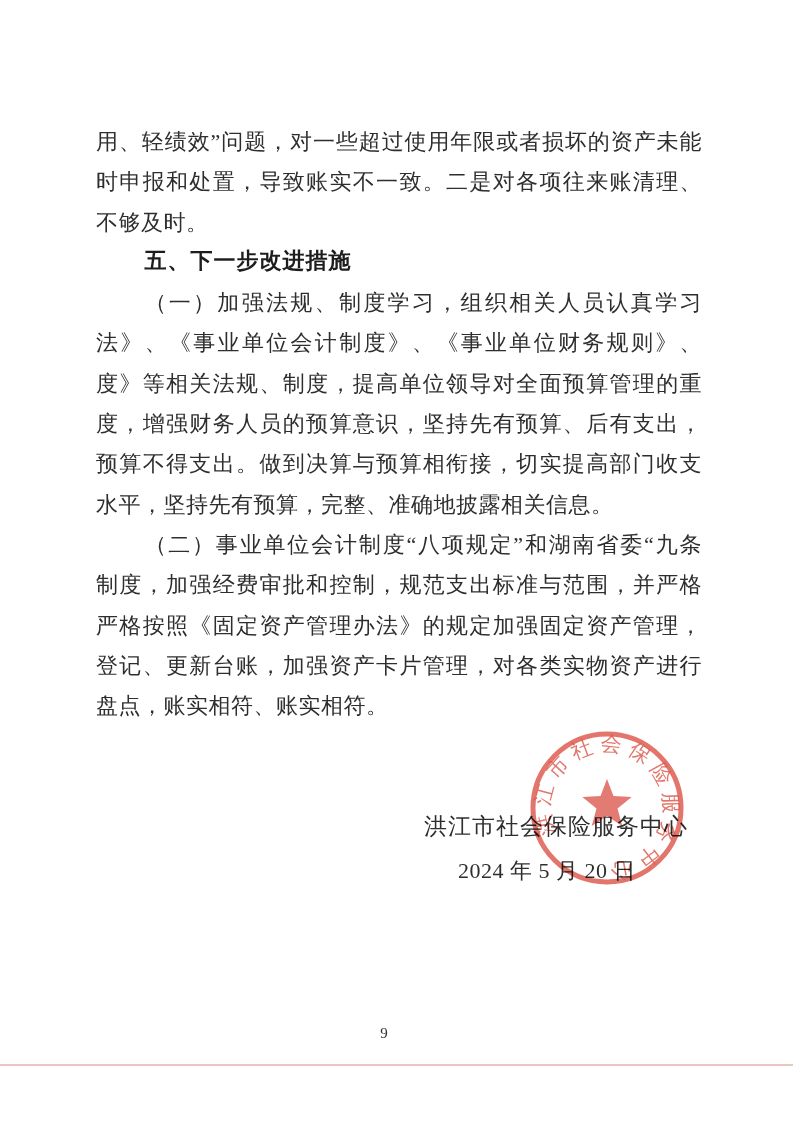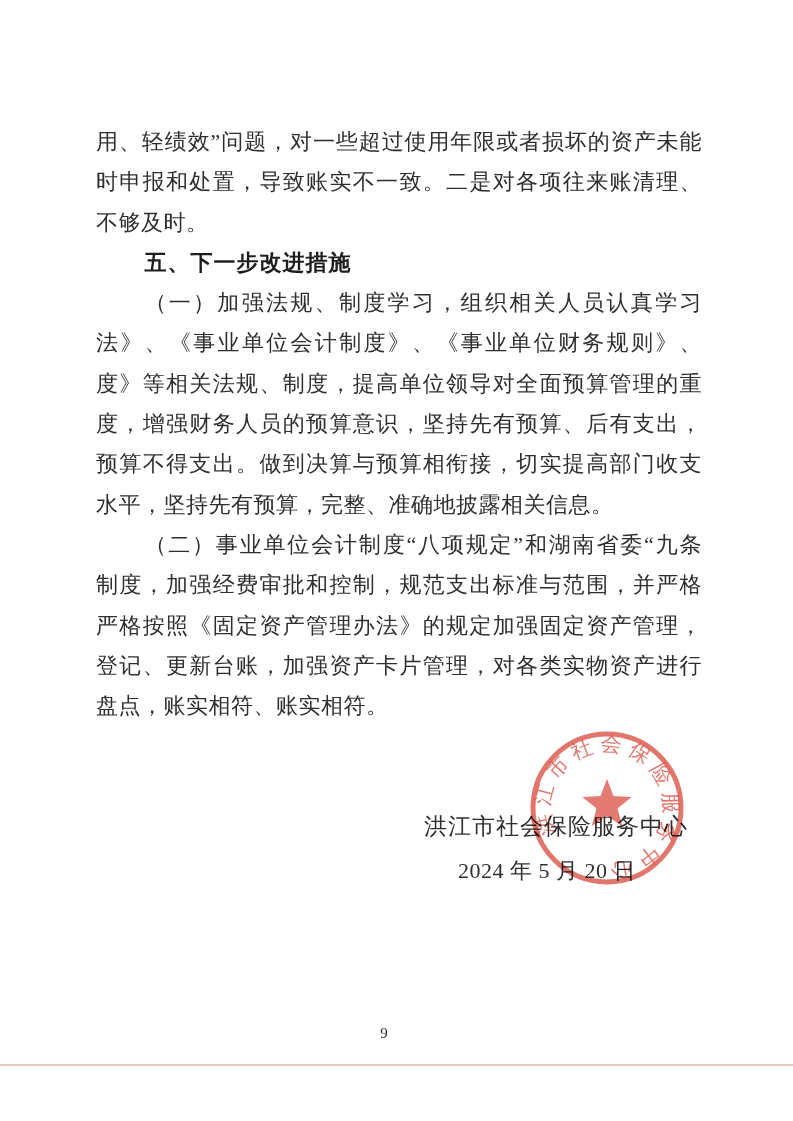--- a/index.html
+++ b/index.html
@@ -26,21 +26,21 @@
     color: #2e2e2e;
     letter-spacing: 0.5px;
   }
   .line { height: 40.3px; overflow: hidden; }
   .just {
     text-align: justify;
     text-align-last: justify;
   }
   .indent { text-indent: 2.2em; }
   .heading {
-    font-family: Liberation Serif, serif;
+    font-family: Liberation Mono, monospace;
     font-weight: bold;
     color: #1d1d1d;
     text-indent: 2.2em;
     letter-spacing: 1px;
   }
   .signature {
     position: absolute;
     left: 424px;
     top: 811px;
     font-size: 23px;

